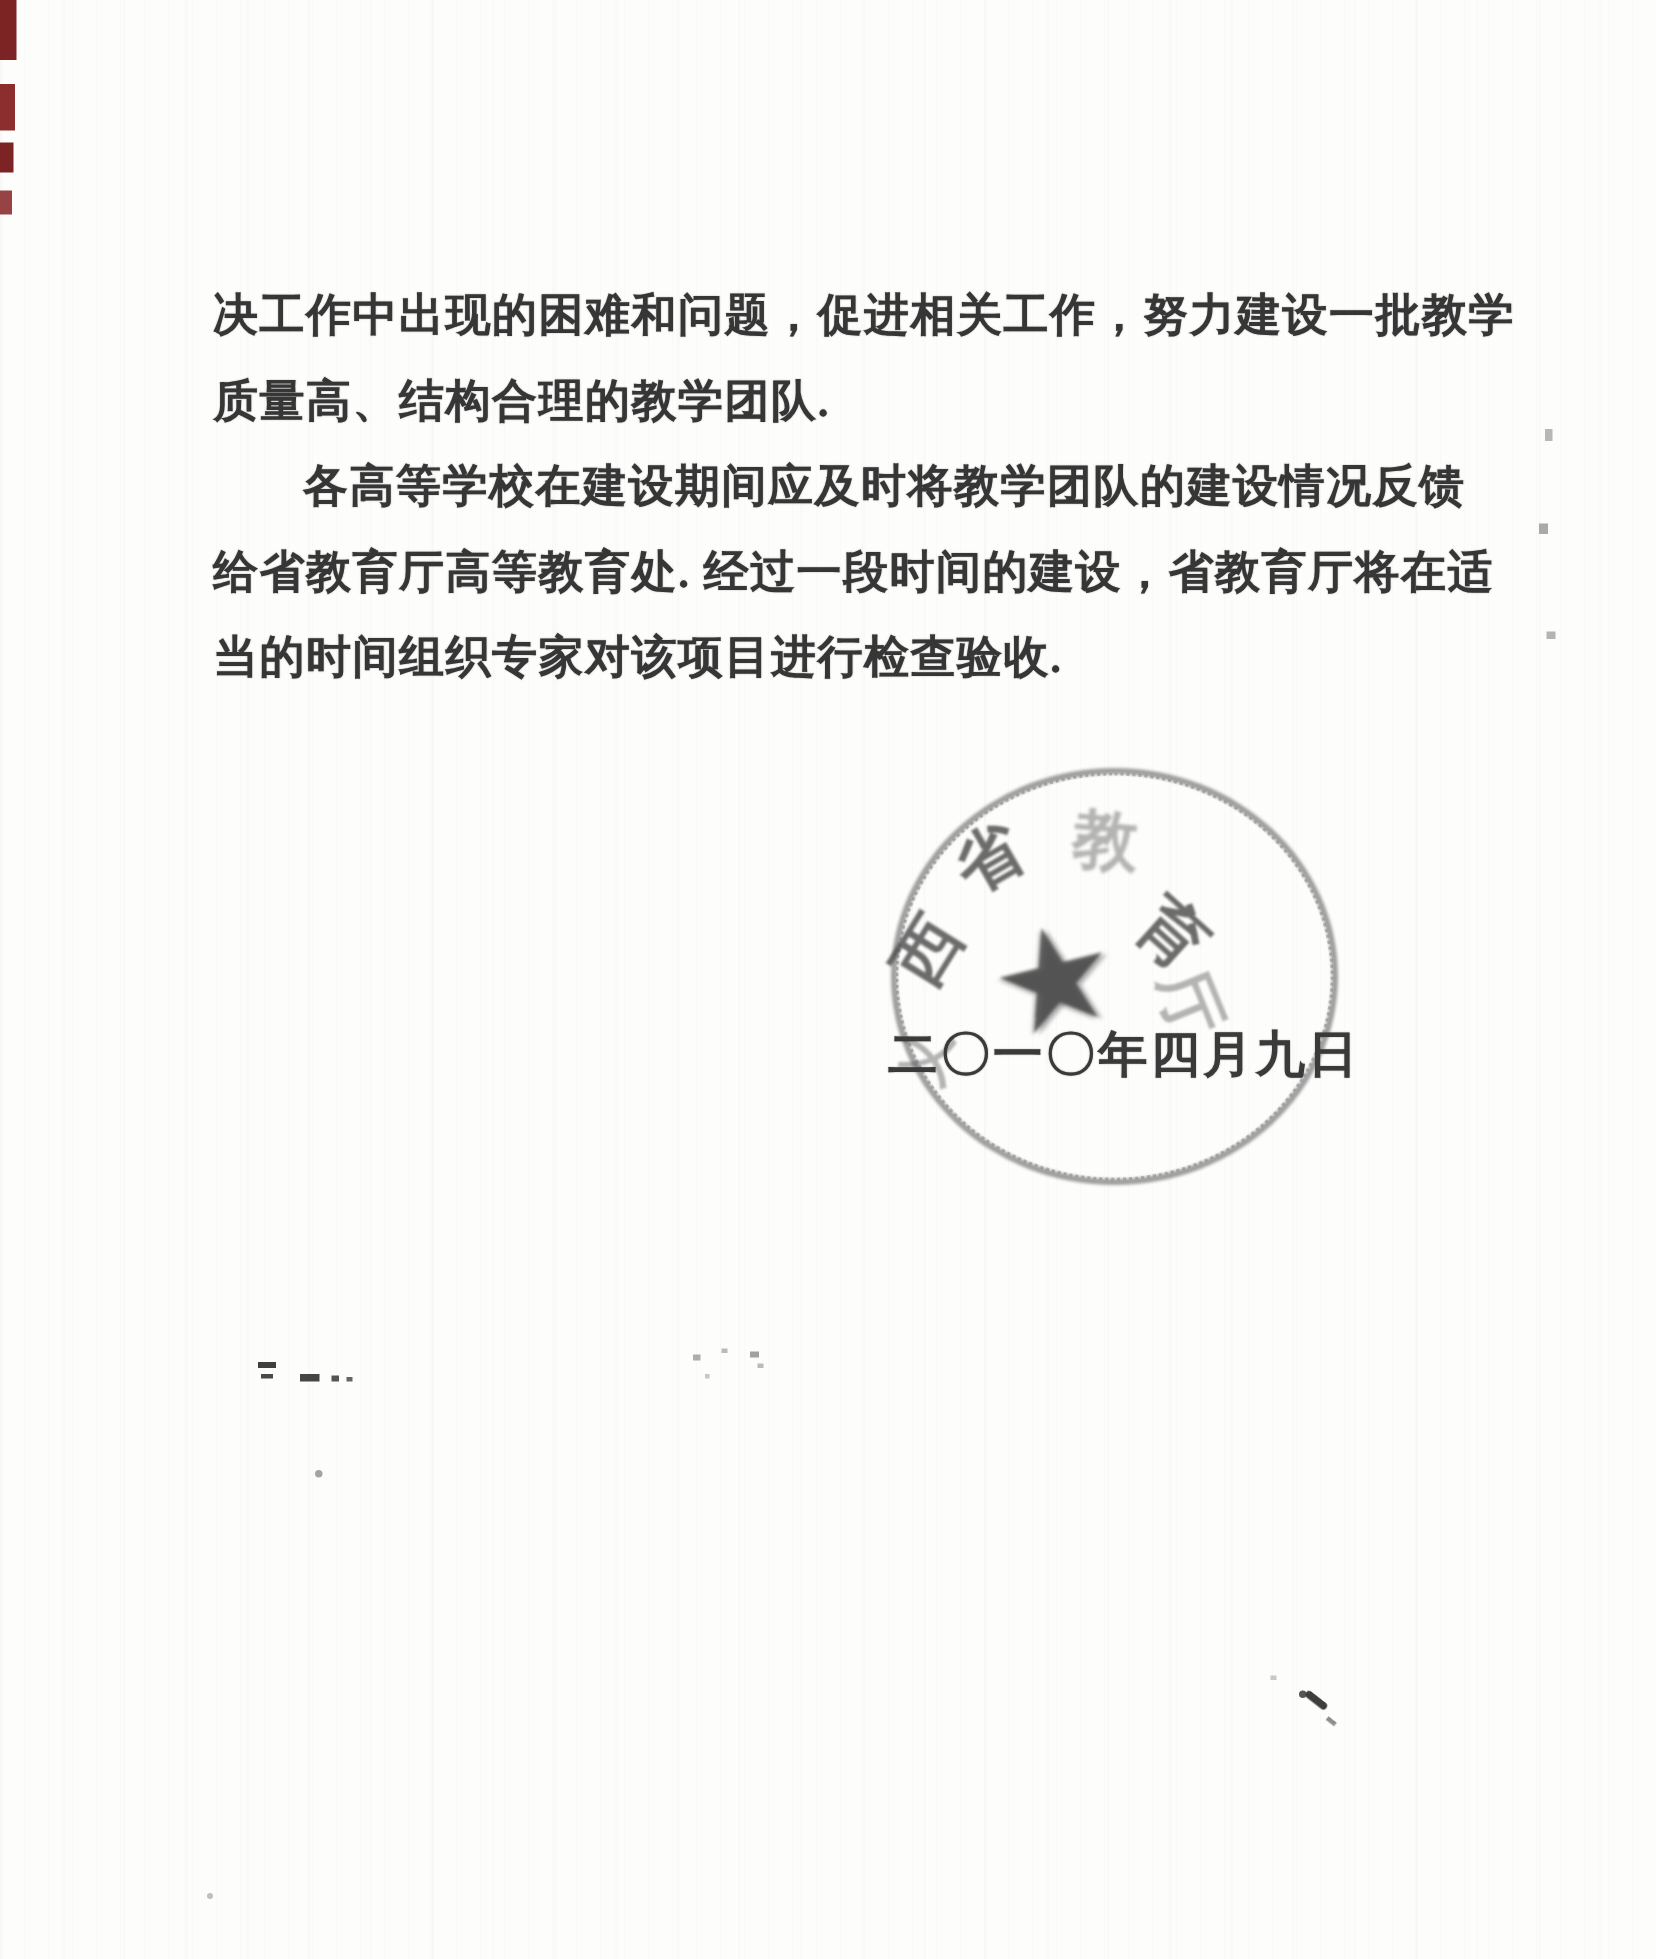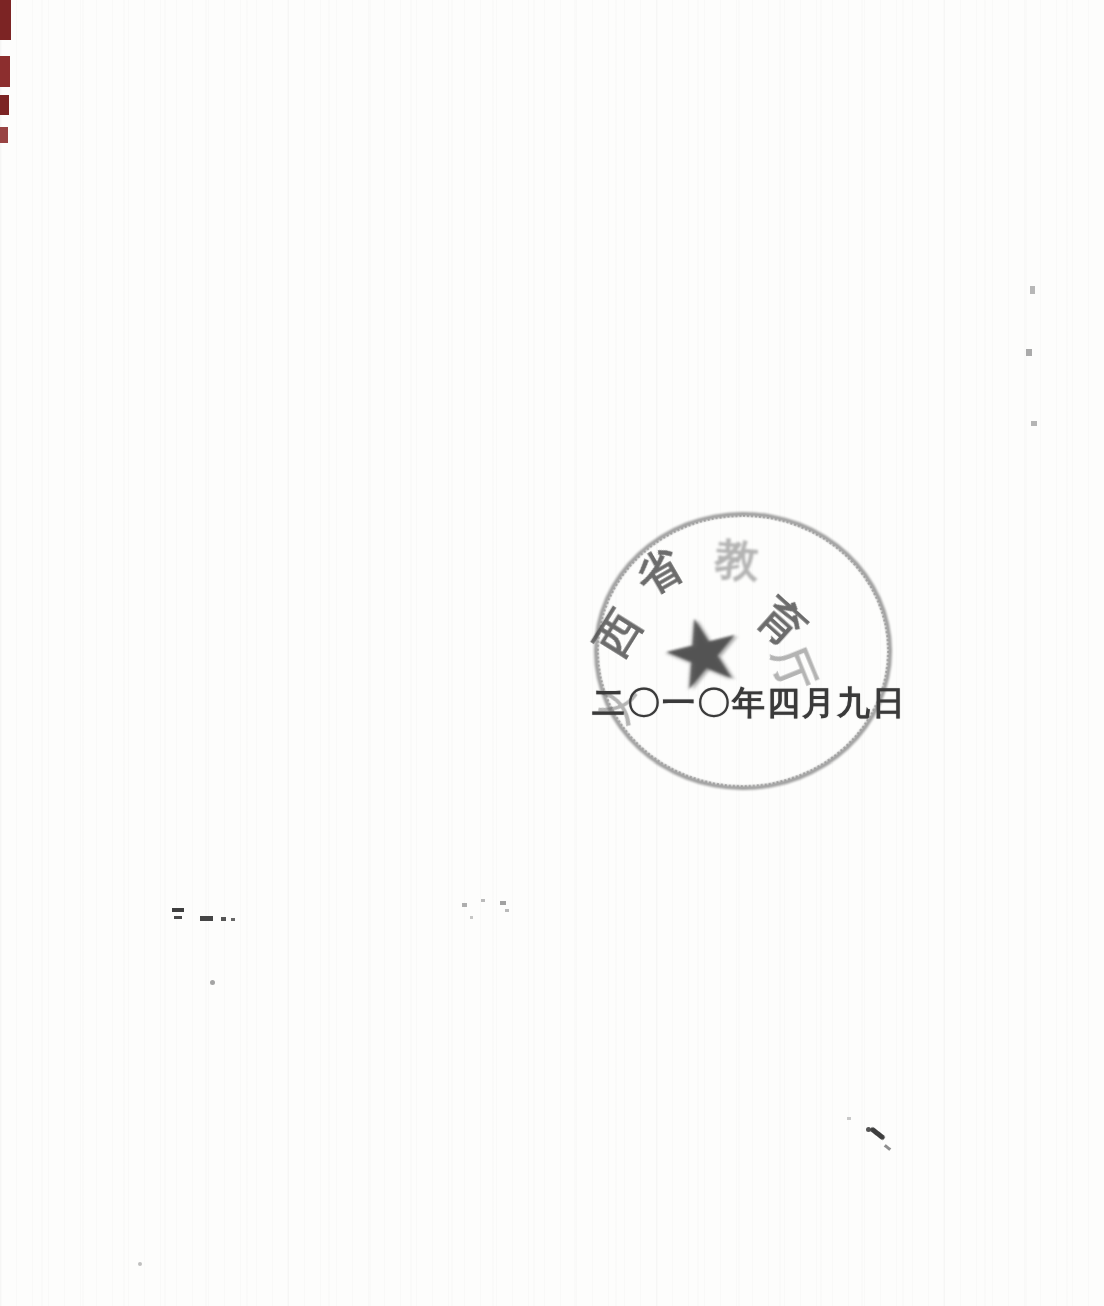--- a/index.html
+++ b/index.html
@@ -115,20 +115,27 @@
 <body>
 
 <div class="page">
   <div class="scan-stripes"></div>
 
   <div class="edge-mark em1"></div>
   <div class="edge-mark em2"></div>
   <div class="edge-mark em3"></div>
   <div class="edge-mark em4"></div>
 
+  <div class="body-text">
+    <div class="line">决工作中出现的困难和问题，促进相关工作，努力建设一批教学</div>
+    <div class="line">质量高、结构合理的教学团队.</div>
+    <div class="line indent">各高等学校在建设期间应及时将教学团队的建设情况反馈</div>
+    <div class="line">给省教育厅高等教育处. 经过一段时间的建设，省教育厅将在适</div>
+    <div class="line">当的时间组织专家对该项目进行检查验收.</div>
+  </div>
 
   <div class="seal">
     <div class="seal-ring"></div>
     <div class="seal-ring-inner"></div>
     <span class="ring-char c-xi">西</span>
     <span class="ring-char c-sheng">省</span>
     <span class="ring-char c-jiao">教</span>
     <span class="ring-char c-yu">育</span>
     <span class="ring-char c-ting">厅</span>
     <span class="ring-char c-part">乂</span>

